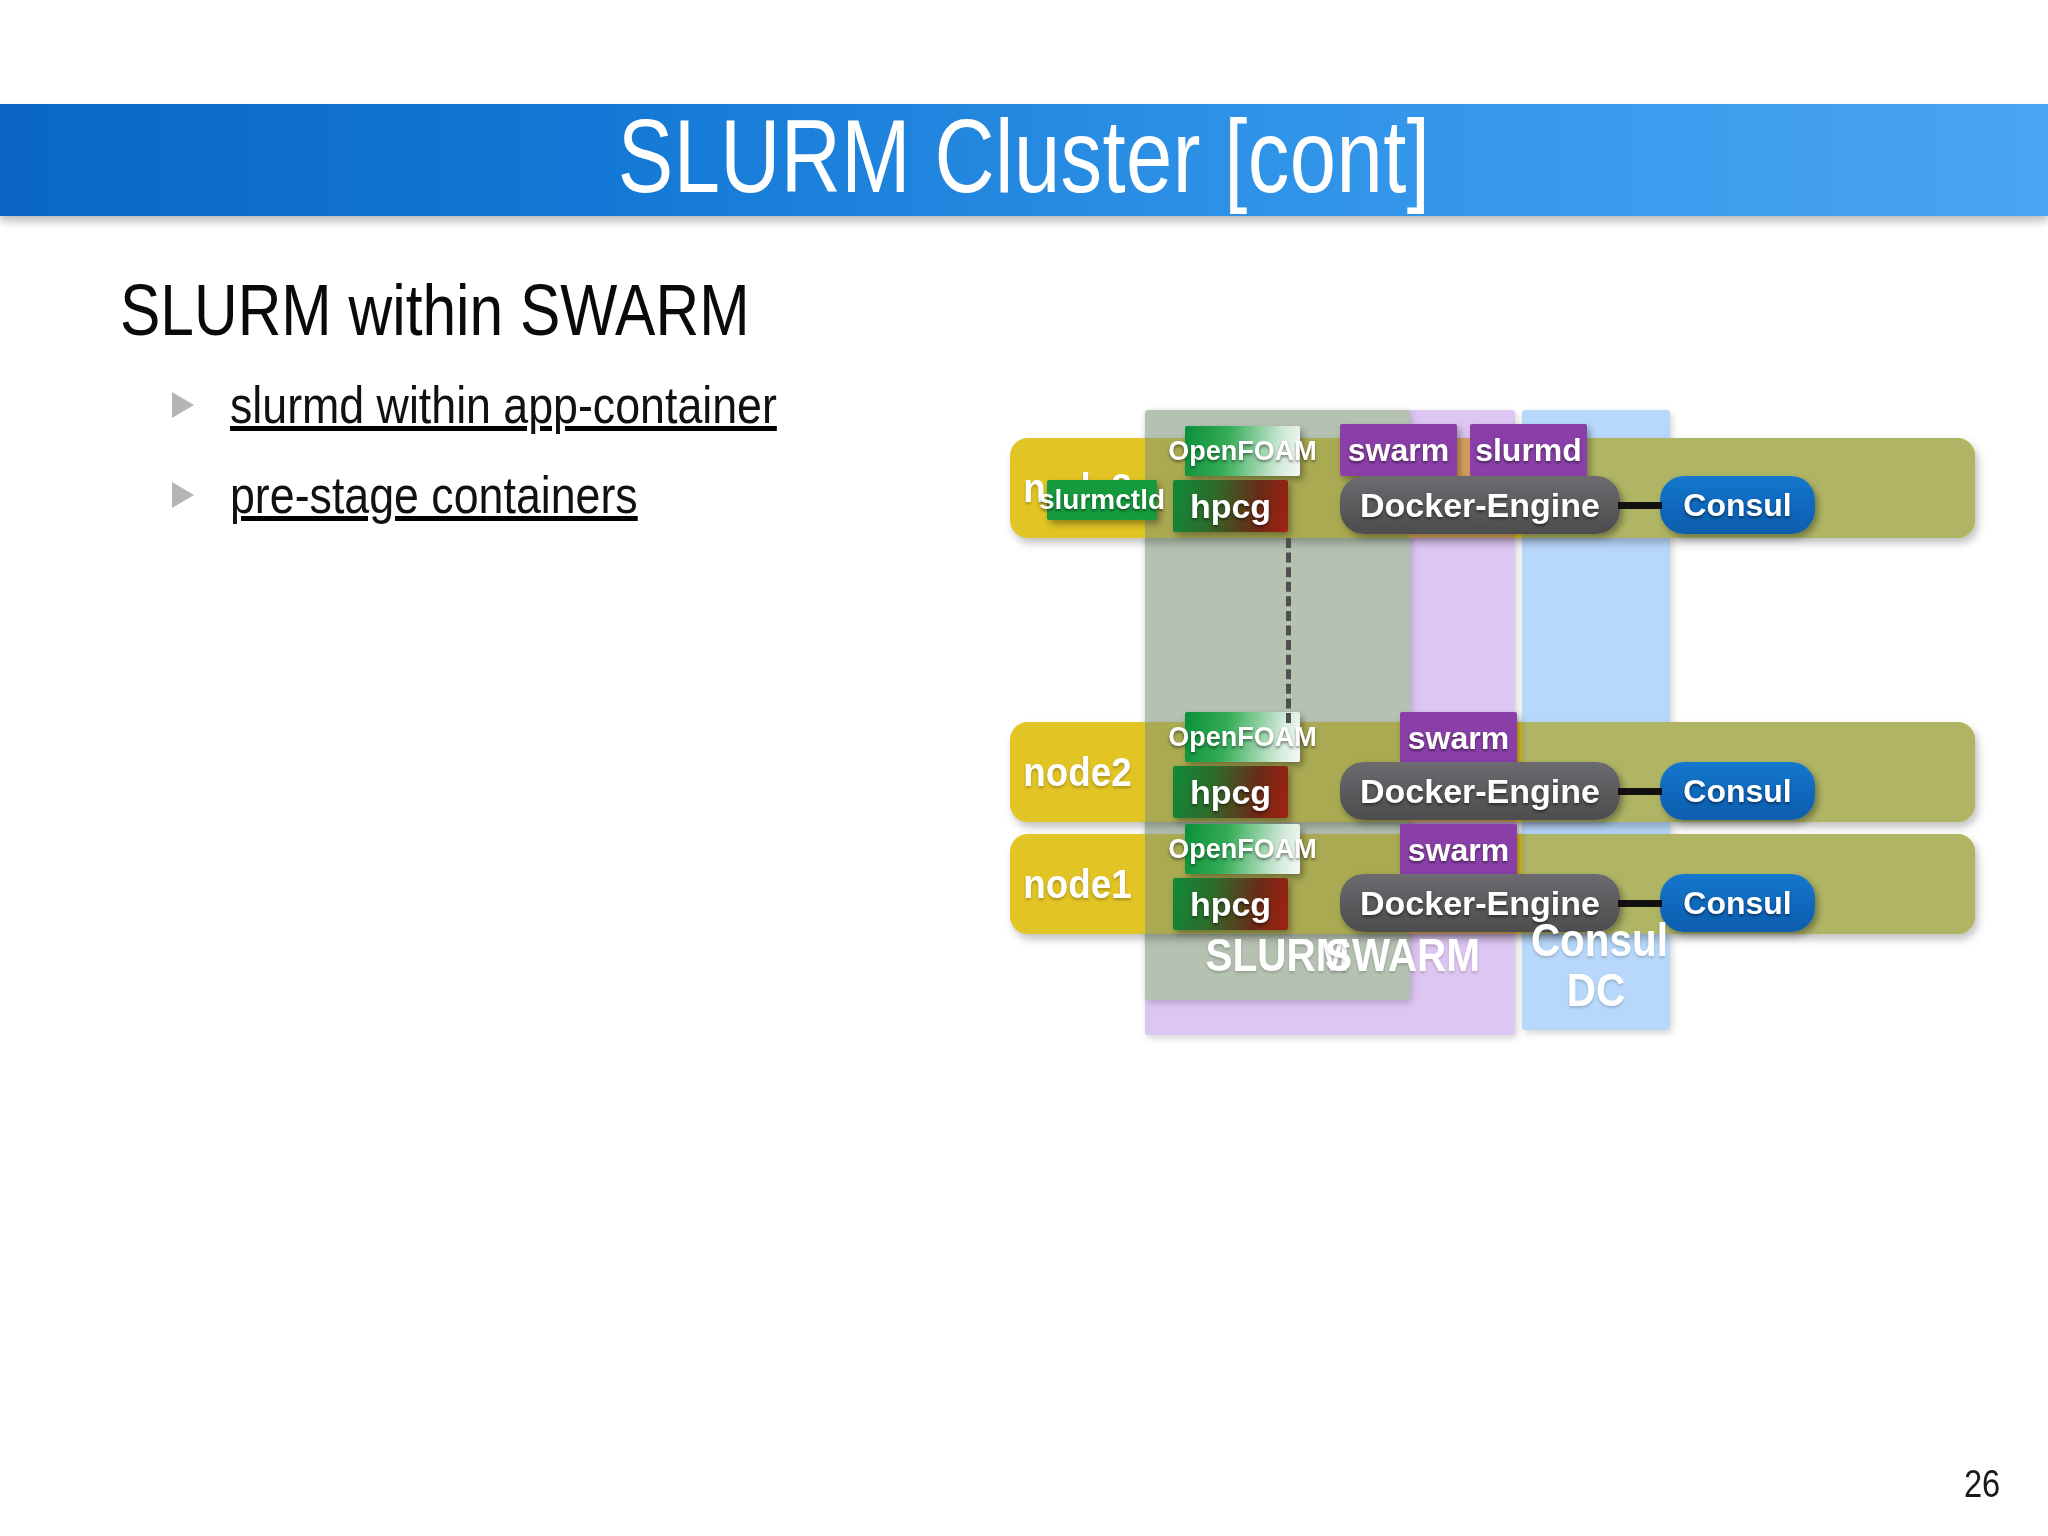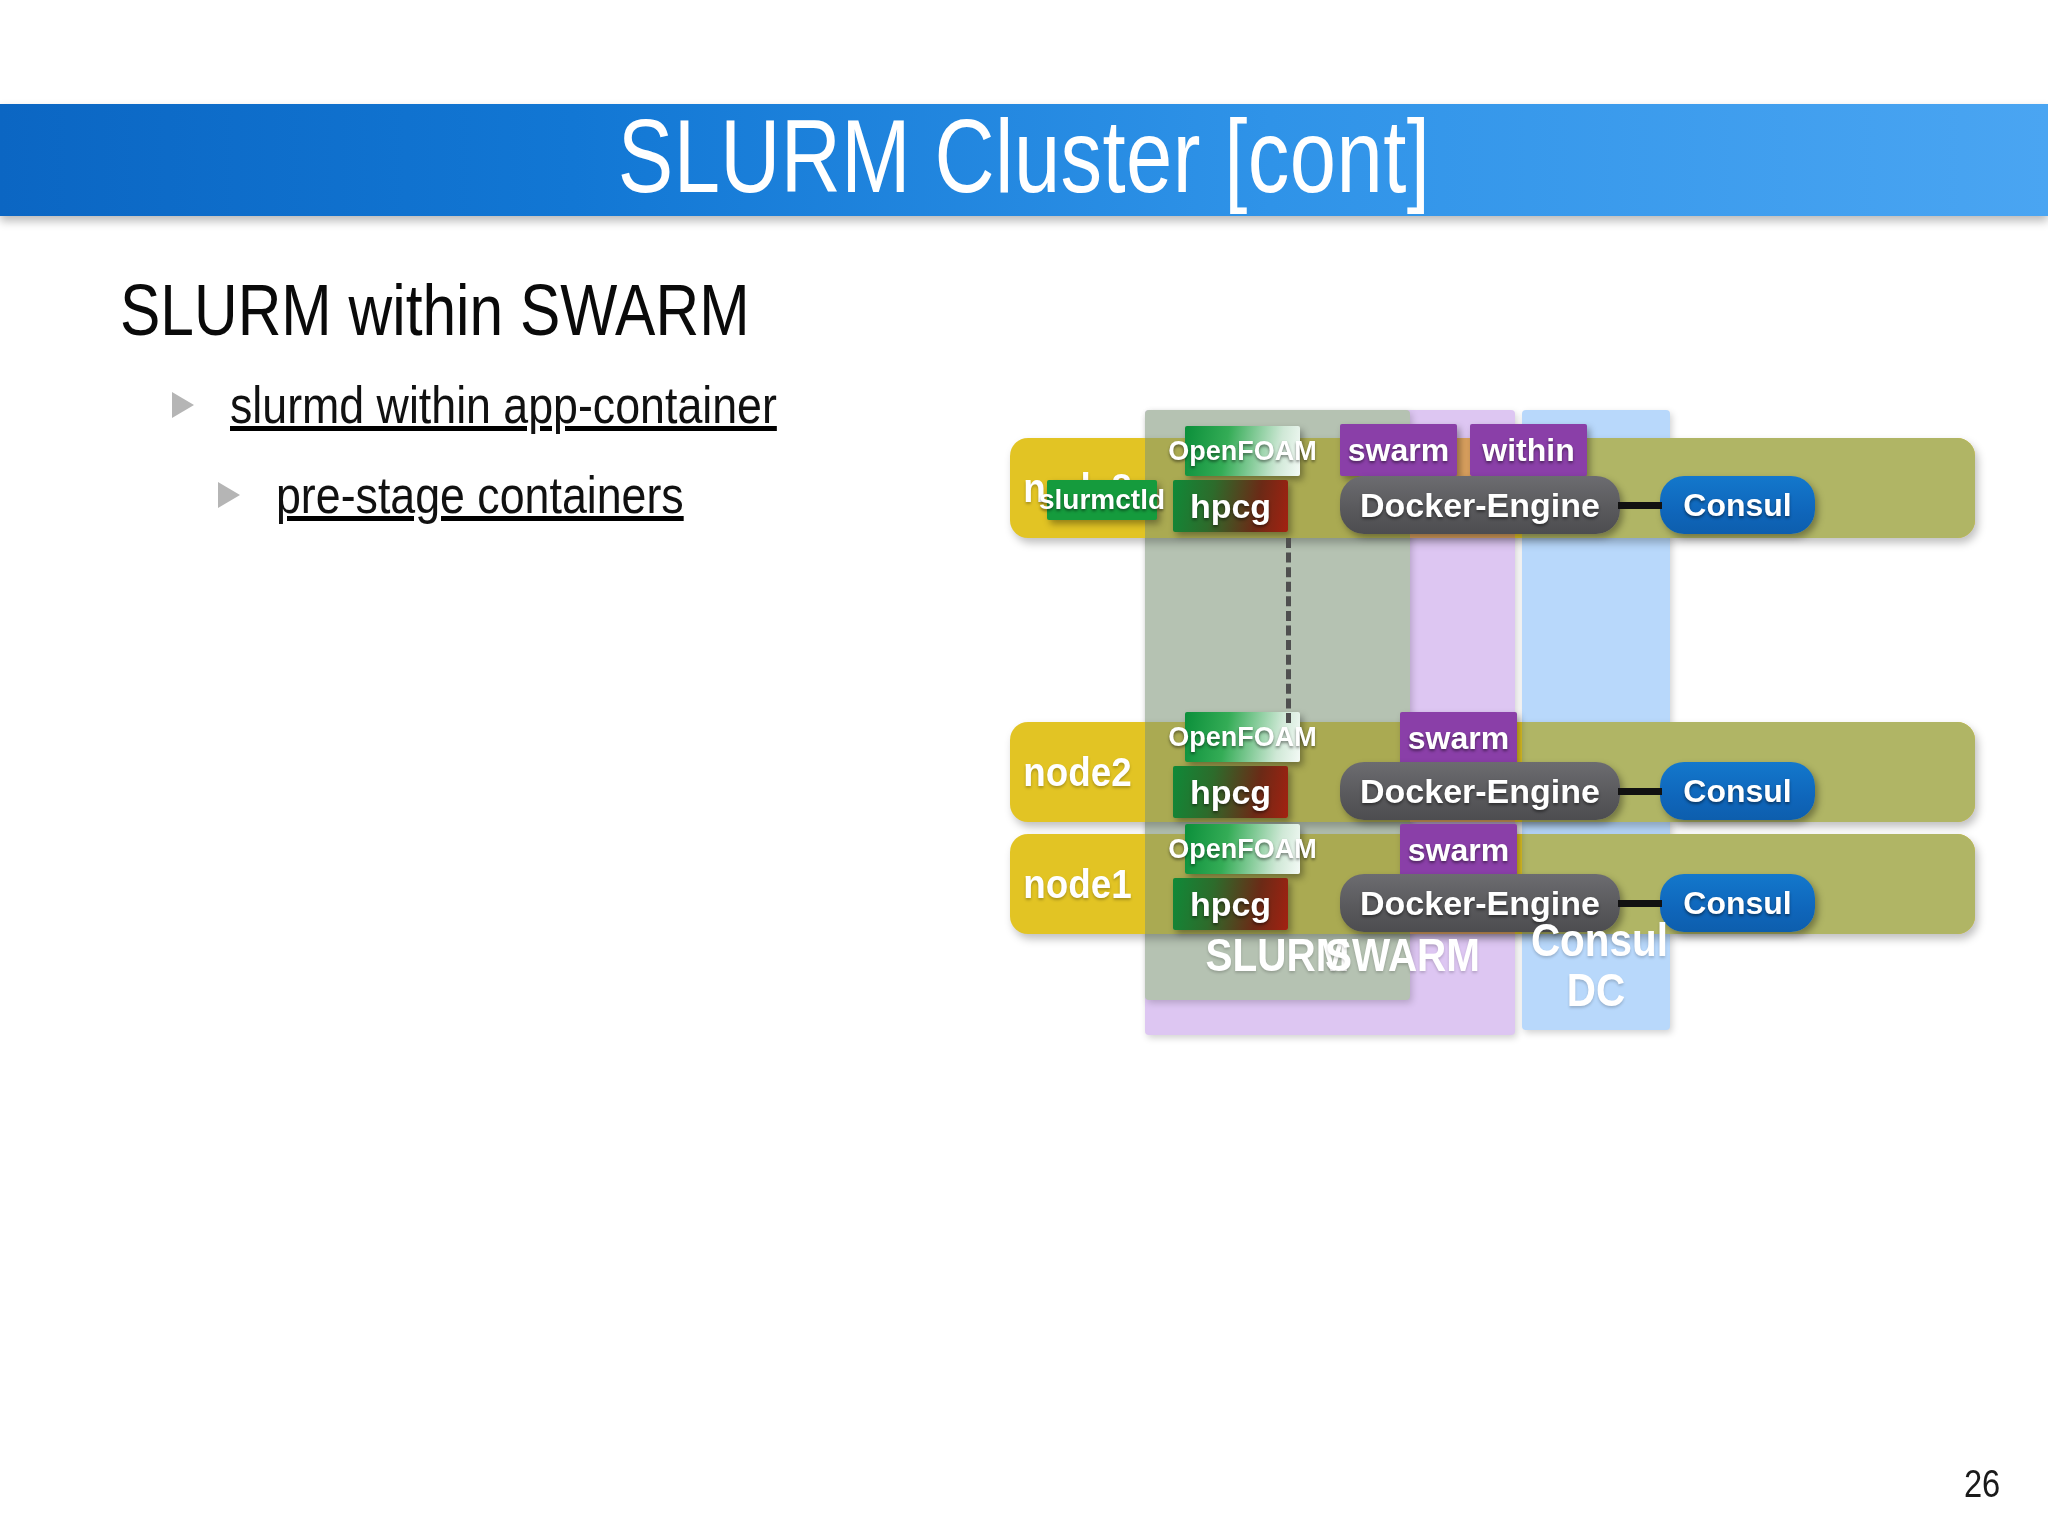--- a/index.html
+++ b/index.html
@@ -37,21 +37,21 @@
     font-size:72px;line-height:76px;color:#0a0a0a;
     font-weight:400;
     transform:scaleX(0.84);transform-origin:left top;
     white-space:nowrap;
   }
   .bullet-row{
     position:absolute;left:172px;
     display:flex;align-items:center;text-decoration:underline;
   }
   #bullet-0{top:376px;}
-  #bullet-1{top:466px;margin-left:46px;}
+  #bullet-1{top:466px;}
   .bullet-marker{
     width:0;height:0;
     border-left:22px solid #b5b5b5;
     border-top:13px solid transparent;
     border-bottom:13px solid transparent;
     margin-right:36px;
     flex:0 0 auto;
   }
   .bullet-text{
     font-size:52px;line-height:58px;color:#111111;
@@ -207,21 +207,21 @@
     <div class="node-overlay ov-slurm"></div>
     <div class="node-overlay ov-swarm"></div>
     <div class="node-overlay ov-gapyellow"></div>
     <div class="node-overlay ov-consul"></div>
     <div class="node-label">node8</div>
 
     <div class="chip chip-openfoam" style="left:163px;top:-12px;width:115px;height:50px;">OpenFOAM</div>
     <div class="chip chip-slurmctld" style="left:37px;top:42px;width:110px;height:40px;">slurmctld</div>
     <div class="chip chip-hpcg" style="left:163px;top:42px;width:115px;height:52px;">hpcg</div>
     <div class="chip chip-purple" style="left:330px;top:-14px;width:117px;height:52px;">swarm</div>
-    <div class="chip chip-purple" style="left:460px;top:-14px;width:117px;height:52px;">within</div>
+    <div class="chip chip-purple" style="left:460px;top:-14px;width:117px;height:52px;">slurmd</div>
     <div class="chip chip-docker" style="left:330px;top:38px;width:280px;height:58px;">Docker-Engine</div>
     <div class="link-line" style="left:608px;top:64px;width:44px;"></div>
     <div class="chip chip-consul" style="left:650px;top:38px;width:155px;height:58px;">Consul</div>
   </div>
 
   <div class="dash-line" style="left:276px;top:128px;height:185px;"></div>
 
   <div class="node-row" id="node-row-1">
     <div class="node-base"></div>
     <div class="node-overlay ov-slurm"></div>

